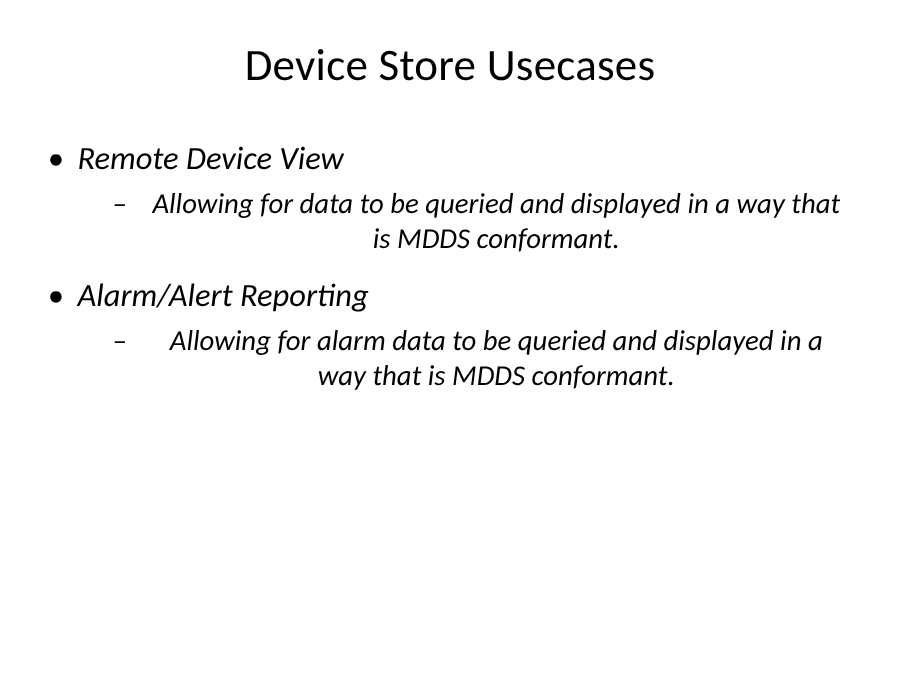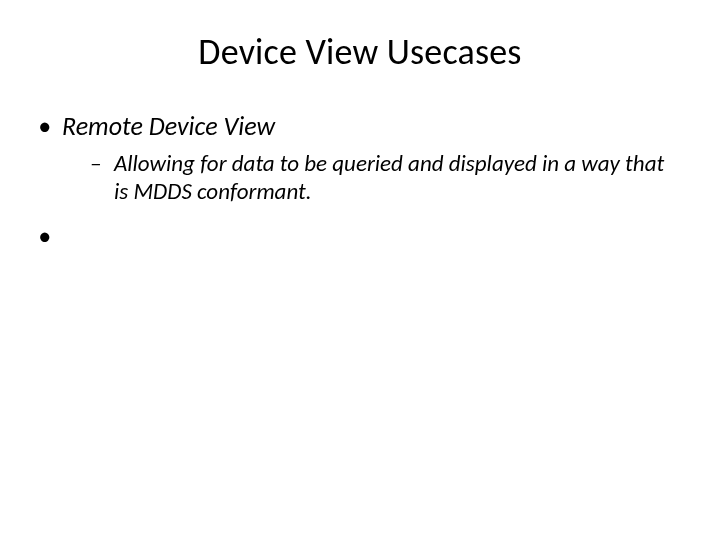--- a/index.html
+++ b/index.html
@@ -44,20 +44,21 @@
     position: absolute;
     left: 4px;
     top: 0;
     font-size: 26px;
     line-height: 1.25;
   }
   ul.level2 {
     list-style: none;
     padding: 0;
     margin: 6px 0 0 28px;
+    text-align: center;
   }
   ul.level2 > li {
     position: relative;
     padding-left: 24px;
     font-size: 23px;
     line-height: 1.25;
     margin: 4px 0 6px 0;
   }
   ul.level2 > li::before {
     content: "–";
@@ -65,26 +66,32 @@
     left: 0;
     top: 0;
     font-size: 23px;
     line-height: 1.25;
   }
 </style>
 </head>
 <body>
 
 <div class="slide">
-  <div class="title">Device View Usecases</div>
+  <div class="title">Device Store Usecases</div>
   <ul class="level1">
     <li>
       <span>Remote Device View</span>
       <ul class="level2">
         <li>
           <span>Allowing for data to be queried and displayed in a way that is MDDS conformant.</span>
         </li>
       </ul>
     </li>
     <li>
+      <span>Alarm/Alert Reporting</span>
+      <ul class="level2">
+        <li>
+          <span>Allowing for alarm data to be queried and displayed in a way that is MDDS conformant.</span>
+        </li>
+      </ul>
     </li>
   </ul>
 </div>
 
 </body></html>

